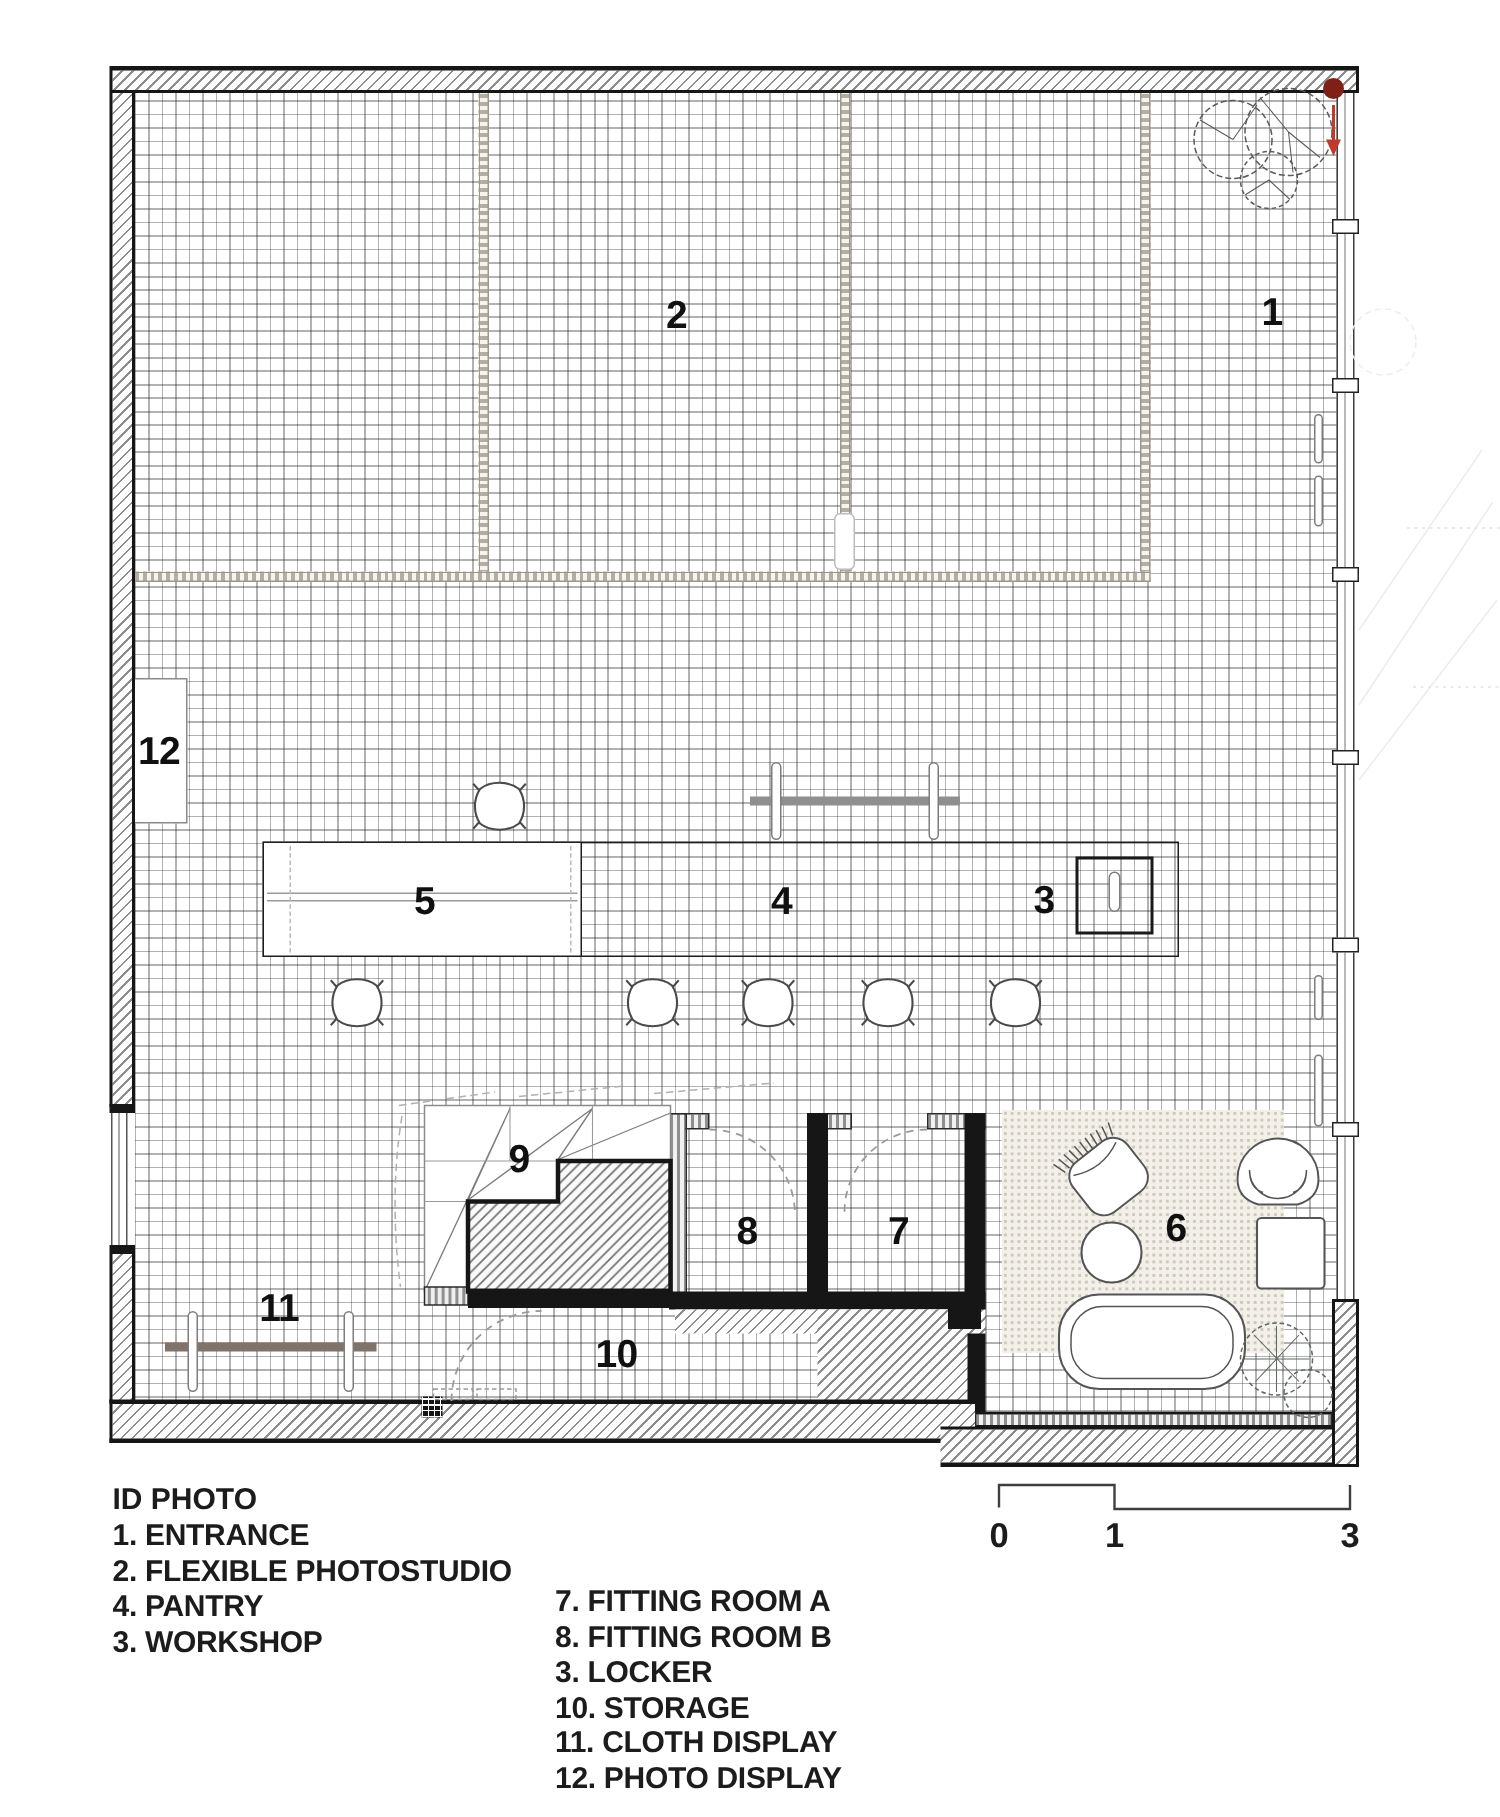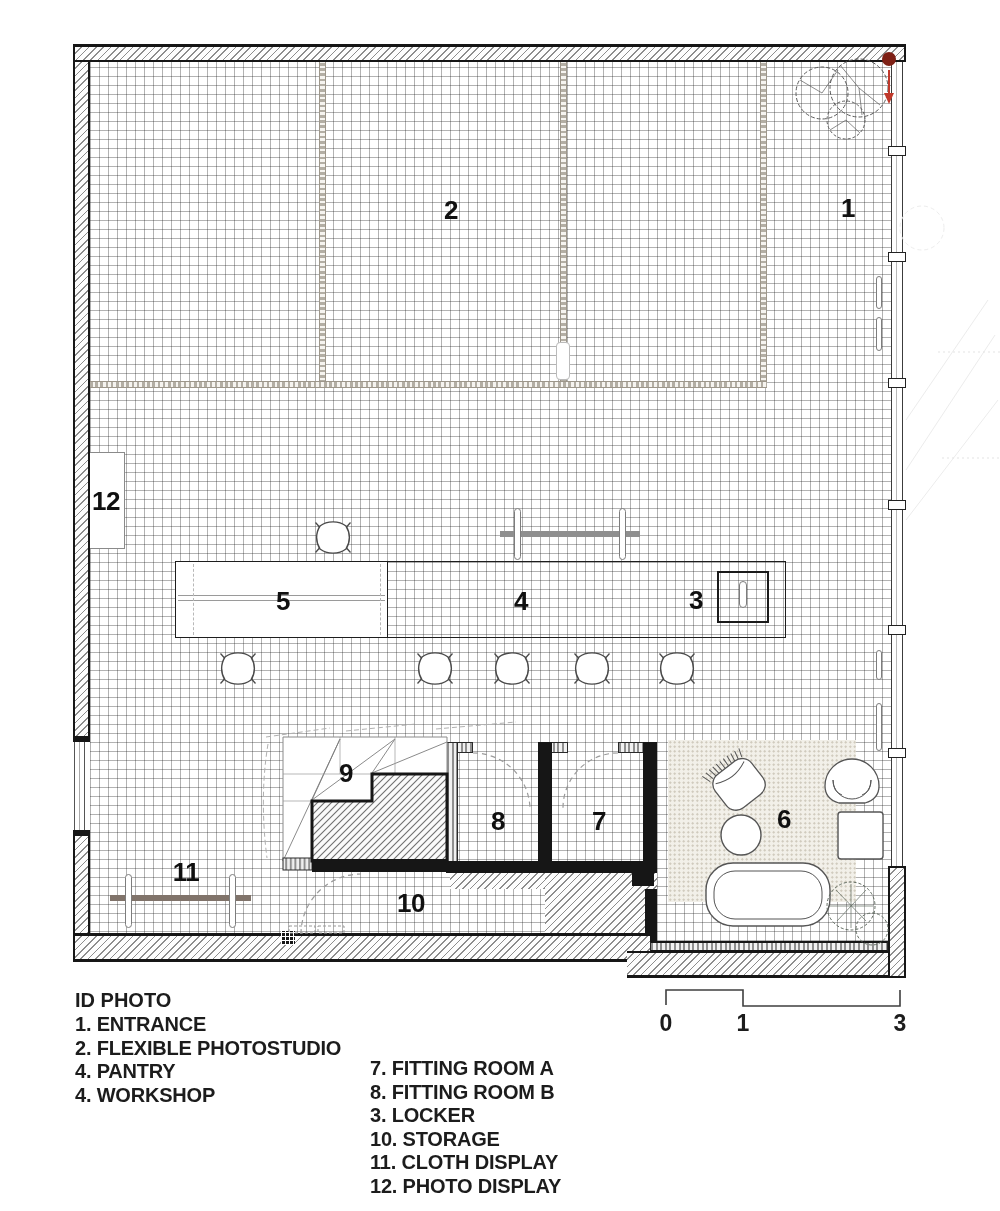--- a/index.html
+++ b/index.html
@@ -210,21 +210,21 @@
   <div class="abs room-label" style="left:346px;top:773px;">9</div>
   <div class="abs room-label" style="left:411px;top:903px;">10</div>
   <div class="abs room-label" style="left:186px;top:872px;">11</div>
   <div class="abs room-label" style="left:106px;top:501px;">12</div>
 
   <div class="abs legend-title" style="left:75px;top:989px;">ID PHOTO</div>
   <div class="abs" style="left:75px;top:1013px;">
     <div class="lg">1. ENTRANCE</div>
     <div class="lg">2. FLEXIBLE PHOTOSTUDIO</div>
     <div class="lg">4. PANTRY</div>
-    <div class="lg">4. WORKSHOP</div>
+    <div class="lg">3. WORKSHOP</div>
   </div>
   <div class="abs" style="left:370px;top:1013px;margin-top:44px;">
     <div class="lg">7. FITTING ROOM A</div>
     <div class="lg">8. FITTING ROOM B</div>
     <div class="lg">3. LOCKER</div>
     <div class="lg">10. STORAGE</div>
     <div class="lg">11. CLOTH DISPLAY</div>
     <div class="lg">12. PHOTO DISPLAY</div>
   </div>
 

